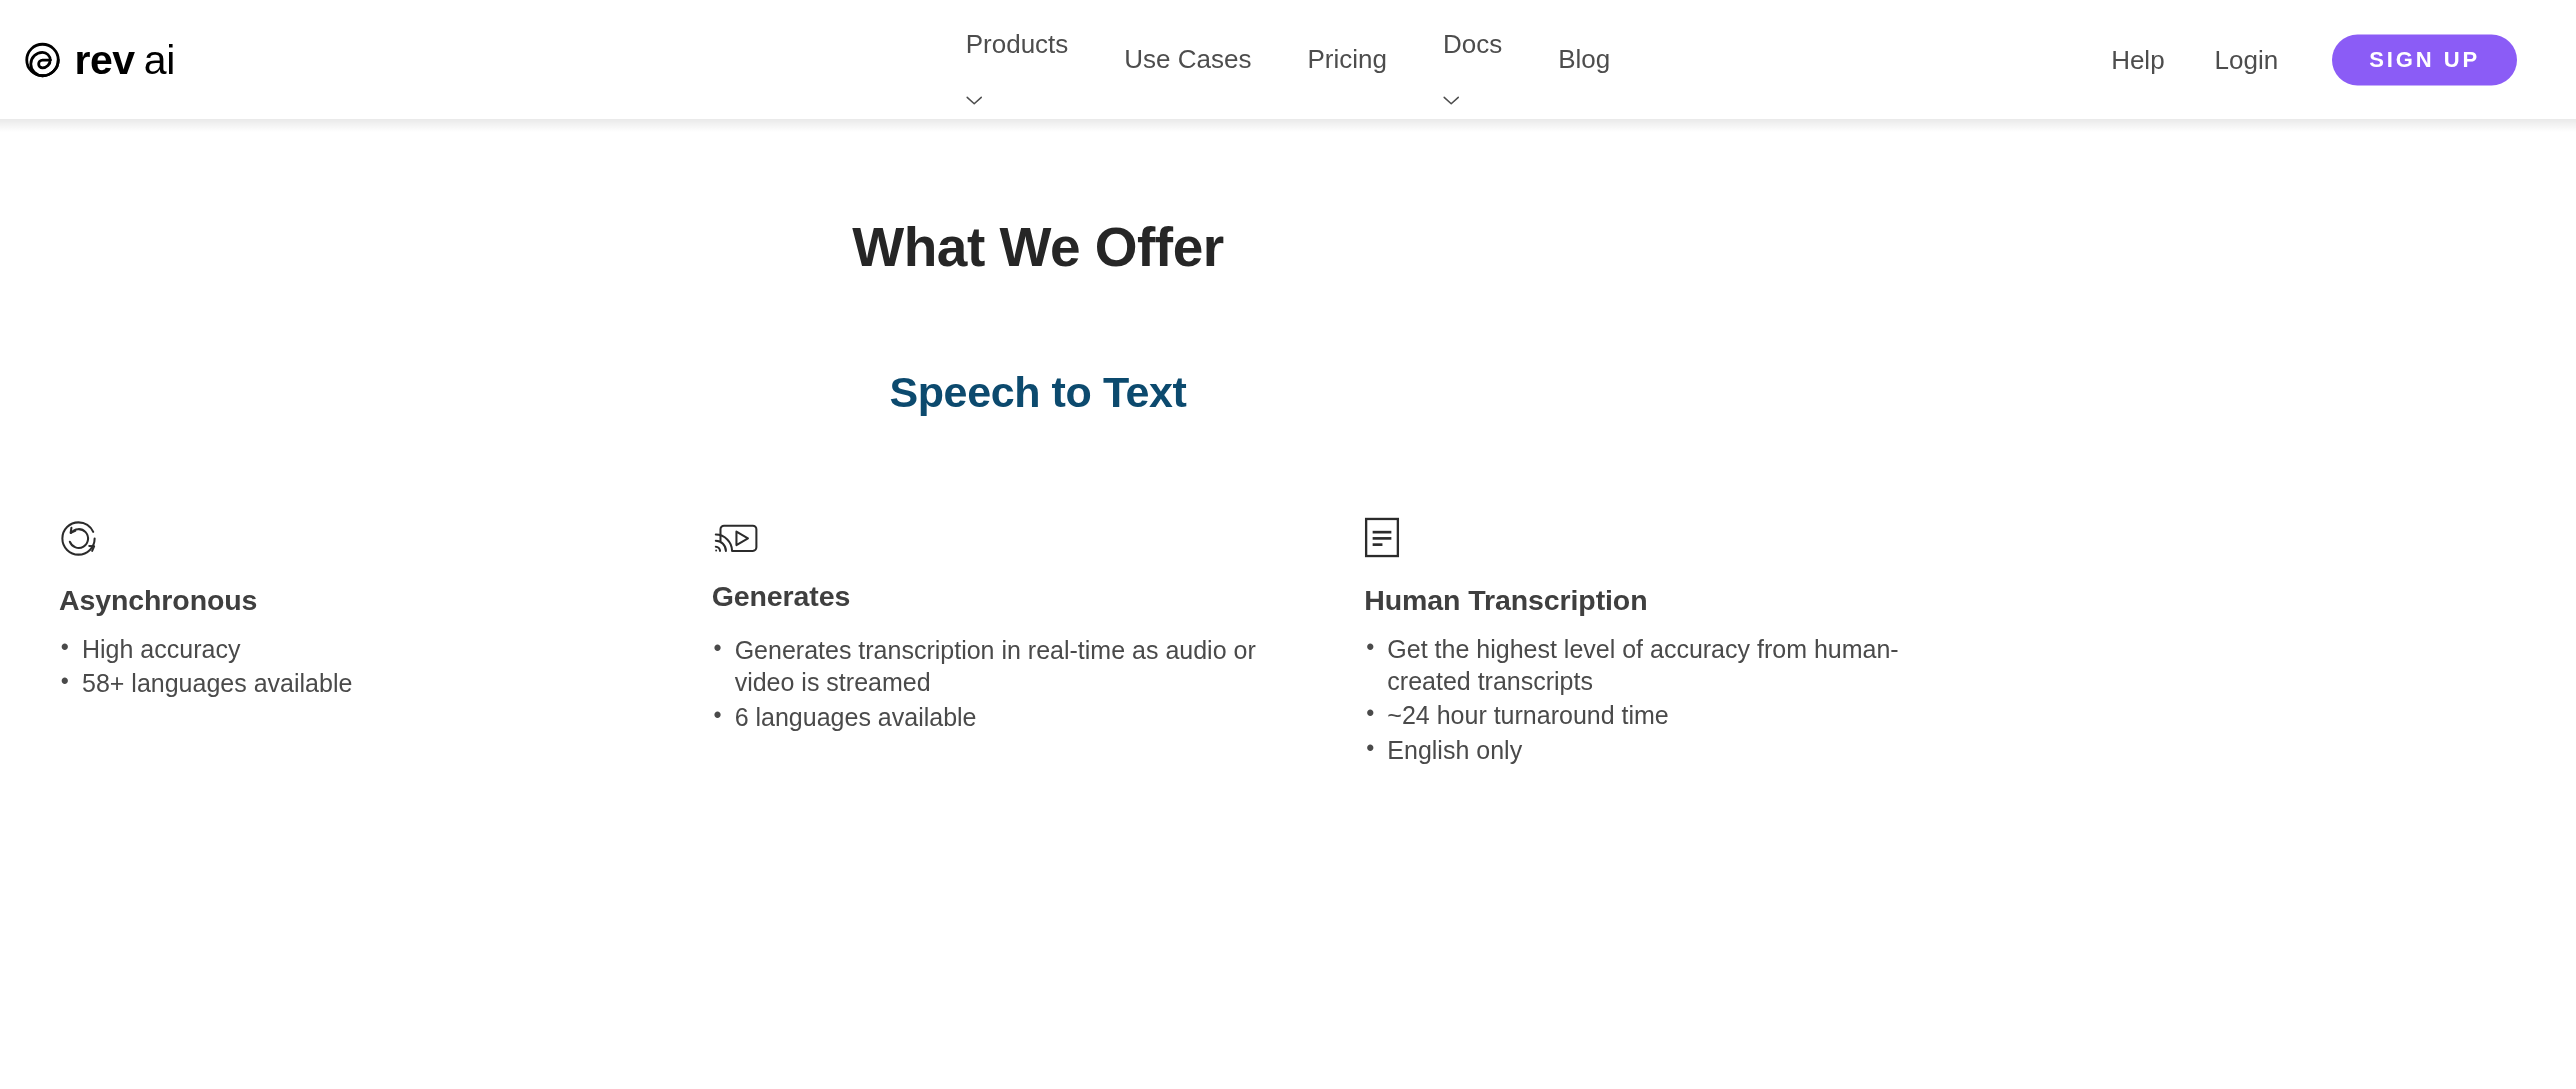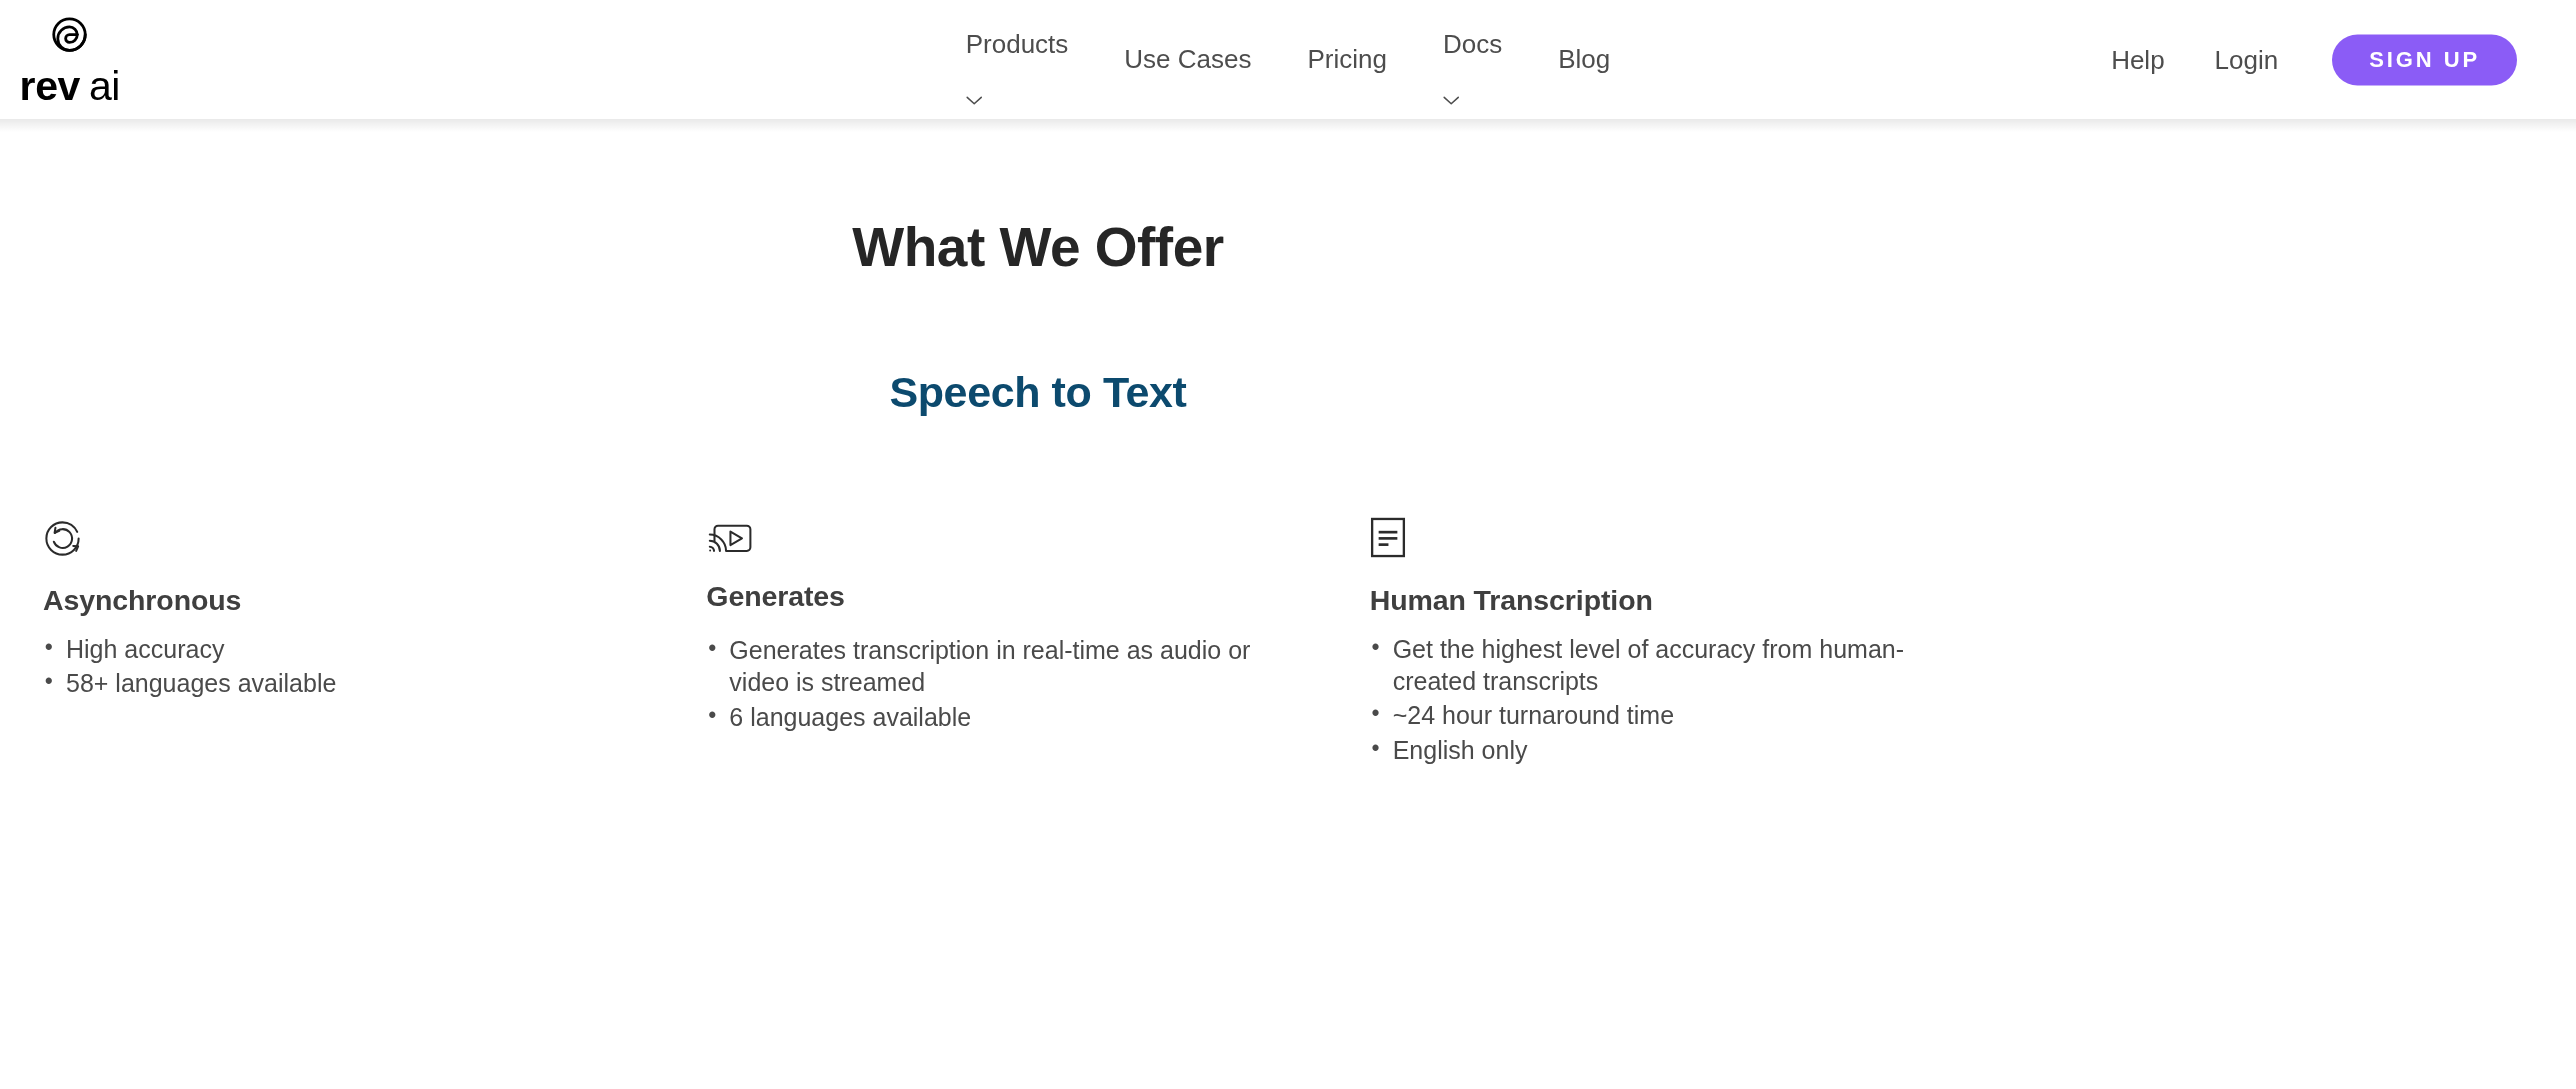--- a/index.html
+++ b/index.html
@@ -41,21 +41,20 @@
   
   .logo-link {
     position: absolute;
     left: 19.6px;
     top: 50%;
     transform: translateY(-50%);
     display: flex;
     align-items: center;
     gap: 9.8px;
     text-decoration: none;
-    flex-direction: column;
   }
   .logo-mark { display: block; width: 45px; height: 45px; flex: none; }
   .logo-wordmark {
     font-size: 41px;
     line-height: 1;
     letter-spacing: -0.4px;
     color: #000000;
     white-space: nowrap;
     display: flex;
     align-items: baseline;
@@ -154,21 +153,21 @@
     font-size: 43px;
     font-weight: 700;
     letter-spacing: -0.4px;
     color: #0c4a6e;
     line-height: 1.1;
   }
 
   
   .feature-grid {
     margin-top: 83px;
-    padding: 0 43px;
+    padding: 0 59px;
     display: grid;
     grid-template-columns: repeat(3, 1fr);
     column-gap: 0;
     align-items: start;
   }
   .feature-col { padding-right: 98px; }
 
   .feature-icon {
     height: 59px;
     display: flex;

